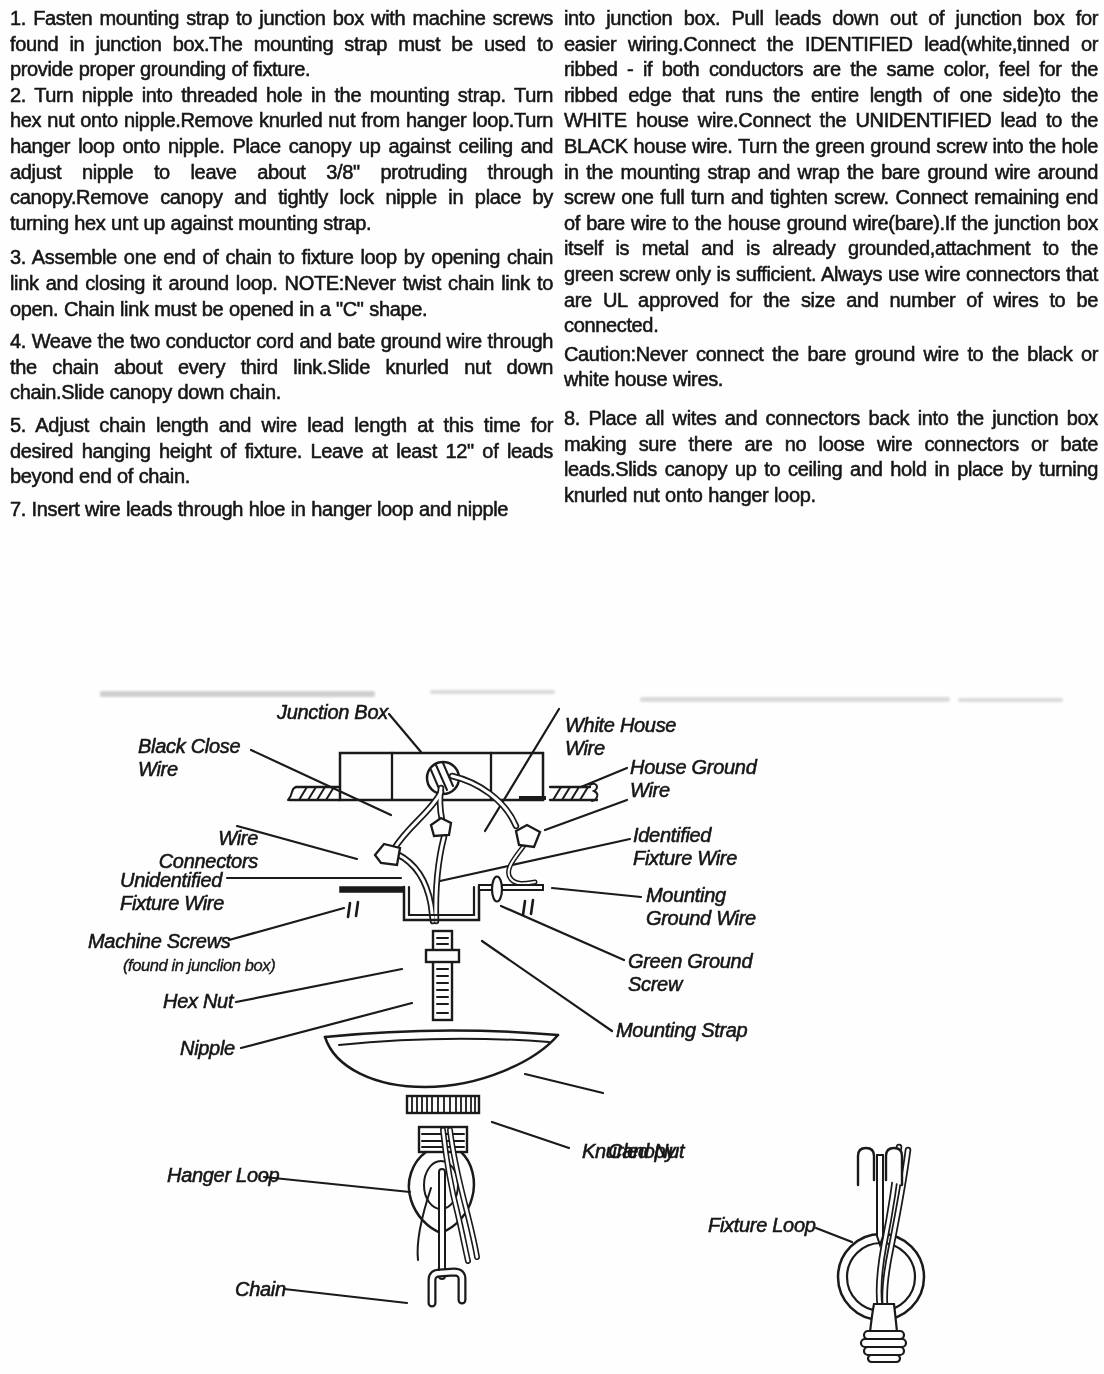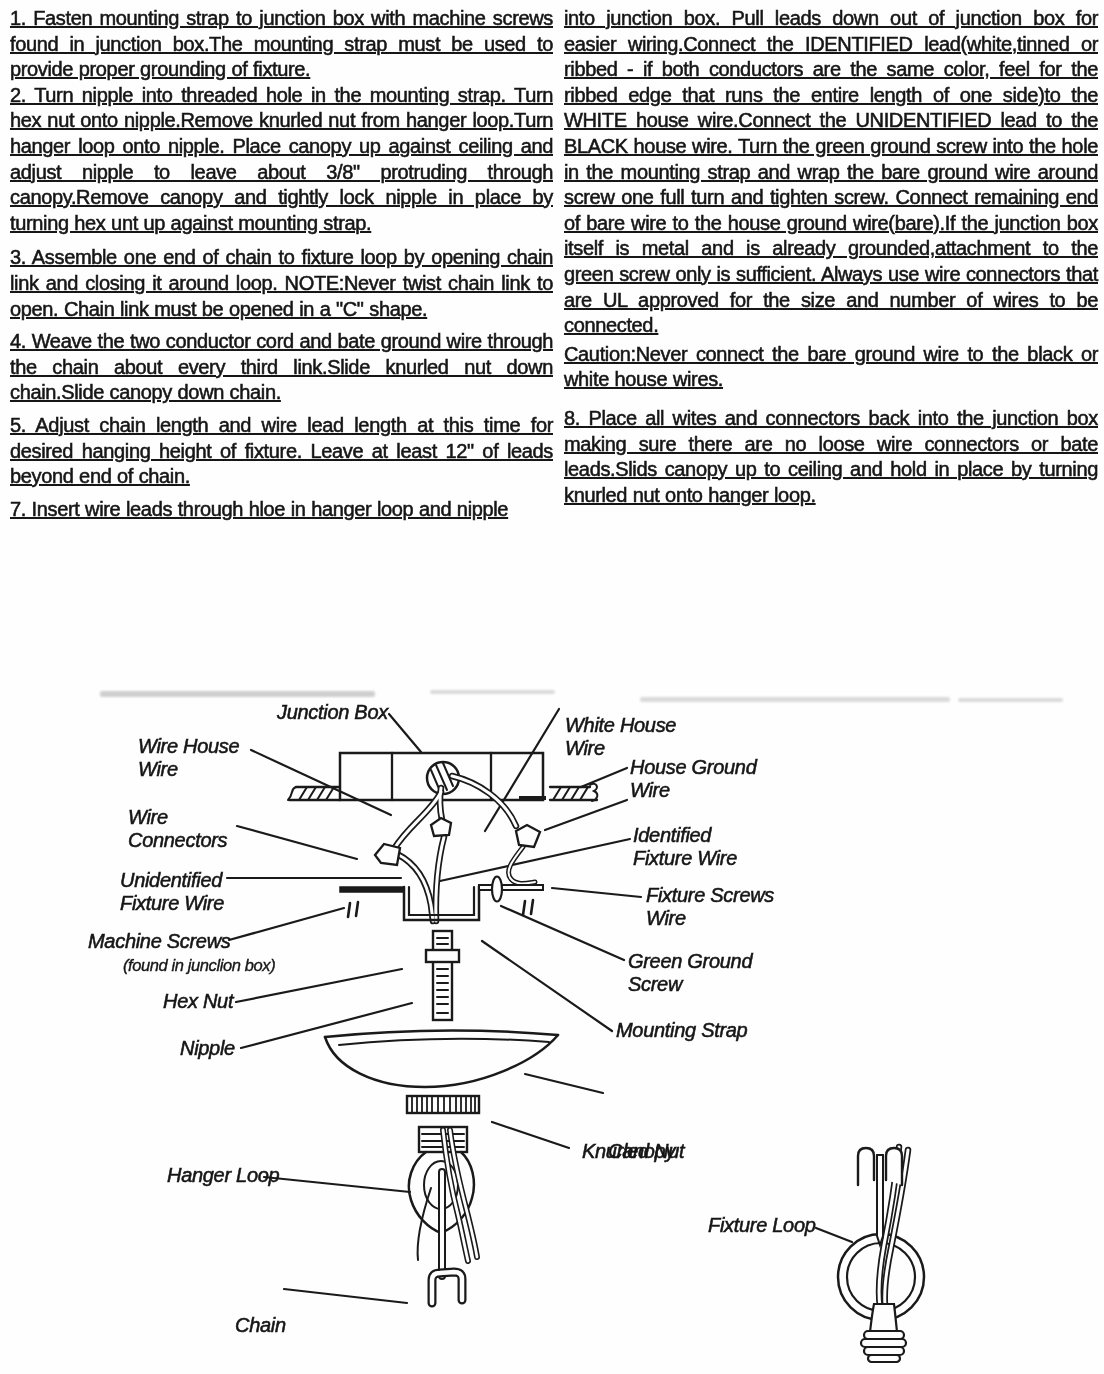--- a/index.html
+++ b/index.html
@@ -7,52 +7,52 @@
     width:1104px;height:1374px;position:relative;background:#fefefe;
     font-family:"Liberation Sans","DejaVu Sans",sans-serif;color:#161616;
     overflow:hidden;
   }
   
   .col{position:absolute;top:6px;}
   .col-left{left:10px;width:543px;}
   .col-right{left:564px;width:534px;}
   p.step{
     margin:0;font-size:20px;line-height:25.6px;letter-spacing:-0.35px;
-    text-align:justify;-webkit-text-stroke:0.55px #161616;word-spacing:0.4px;text-decoration:underline;
+    text-align:justify;-webkit-text-stroke:0.55px #161616;word-spacing:0.4px;
   }
   .mt-sm{margin-top:7px!important;}
   .mt-md{margin-top:9px!important;}
   .mt-lg{margin-top:13px!important;}
   .mt-xs{margin-top:3px!important;}
   
   svg.diagram{position:absolute;left:0;top:0;}
   .dlabel{
     position:absolute;font-size:20px;line-height:22.5px;letter-spacing:-0.3px;
     -webkit-text-stroke:0.55px #161616;white-space:normal;font-style:italic;
   }
   .dnote{font-size:16.5px;-webkit-text-stroke:0.35px #161616;letter-spacing:-0.4px;}
   .lb-junction{left:277px;top:701px;}
   .lb-whitehouse{left:565px;top:714px;width:118px;}
   .lb-blackhouse{left:138px;top:735px;width:118px;}
   .lb-houseground{left:630px;top:756px;width:140px;}
-  .lb-wireconn{left:128px;top:806px;width:130px;}
+  .lb-wireconn{left:128px;top:827px;width:130px;text-align:right;}
   .lb-identified{left:633px;top:824px;width:130px;}
   .lb-unidentified{left:120px;top:869px;width:132px;}
   .lb-fixtureground{left:646px;top:884px;width:148px;}
   .lb-machinescrews{left:88px;top:930px;}
   .lb-machinescrewsnote{left:85px;top:954px;margin-left:38px;}
   .lb-greenground{left:628px;top:950px;width:138px;}
   .lb-hexnut{left:163px;top:990px;}
   .lb-mountingstrap{left:616px;top:1019px;}
   .lb-nipple{left:180px;top:1037px;}
   .lb-canopy{left:608px;top:1140px;}
   .lb-knurlednut{left:582px;top:1140px;}
   .lb-hangerloop{left:167px;top:1164px;}
   .lb-fixtureloop{left:708px;top:1214px;}
-  .lb-chain{left:235px;top:1278px;margin-top:36px;}
+  .lb-chain{left:235px;top:1278px;}
   
   .streak{position:absolute;background:#8f8f8f;opacity:.32;filter:blur(1.3px);border-radius:2px;}
   .st1{left:100px;top:691px;width:275px;height:6px;opacity:.42;}
   .st2{left:430px;top:690px;width:125px;height:4px;}
   .st3{left:640px;top:697px;width:310px;height:5px;}
   .st4{left:958px;top:698px;width:105px;height:4px;}
 </style>
 </head>
 <body>
 
@@ -254,26 +254,26 @@
 </section>
 
 <section class="col col-right">
   <p class="step">into junction box. Pull leads down out of junction box for easier wiring.Connect the IDENTIFIED lead(white,tinned or ribbed -  if both conductors are the  same color, feel for the ribbed edge  that runs the entire length of one side)to the WHITE house wire.Connect the UNIDENTIFIED lead to the BLACK house wire.  Turn the green  ground screw into  the hole  in the  mounting  strap  and  wrap  the bare ground wire around screw one full turn and tighten screw. Connect remaining end of bare  wire to the house ground wire(bare).If the junction box itself is metal and is already grounded,attachment to the green screw only is sufficient. Always  use wire connectors  that are UL approved for the size and number of wires to be connected.</p>
   <p class="step mt-xs">Caution:Never connect the bare ground wire to the black or white house wires.</p>
   <p class="step mt-lg">8.  Place all wites and connectors back into the junction box making  sure there are  no loose wire connectors or bate leads.Slids canopy up to ceiling and hold in place by turning knurled nut onto hanger loop.</p>
 </section>
 
 <div class="dlabel lb-junction">Junction Box</div>
 <div class="dlabel lb-whitehouse">White House Wire</div>
-<div class="dlabel lb-blackhouse">Wire House Wire</div>
+<div class="dlabel lb-blackhouse">Black Close Wire</div>
 <div class="dlabel lb-houseground">House Ground Wire</div>
 <div class="dlabel lb-wireconn">Wire Connectors</div>
 <div class="dlabel lb-identified">Identified Fixture Wire</div>
 <div class="dlabel lb-unidentified">Unidentified Fixture Wire</div>
-<div class="dlabel lb-fixtureground">Fixture Screws Wire</div>
+<div class="dlabel lb-fixtureground">Mounting Ground Wire</div>
 <div class="dlabel lb-machinescrews">Machine Screws</div>
 <div class="dlabel dnote lb-machinescrewsnote">(found in junclion box)</div>
 <div class="dlabel lb-greenground">Green Ground Screw</div>
 <div class="dlabel lb-hexnut">Hex Nut</div>
 <div class="dlabel lb-mountingstrap">Mounting Strap</div>
 <div class="dlabel lb-nipple">Nipple</div>
 <div class="dlabel lb-canopy">Canopy</div>
 <div class="dlabel lb-knurlednut">Knurled Nut</div>
 <div class="dlabel lb-hangerloop">Hanger Loop</div>
 <div class="dlabel lb-fixtureloop">Fixture Loop</div>

